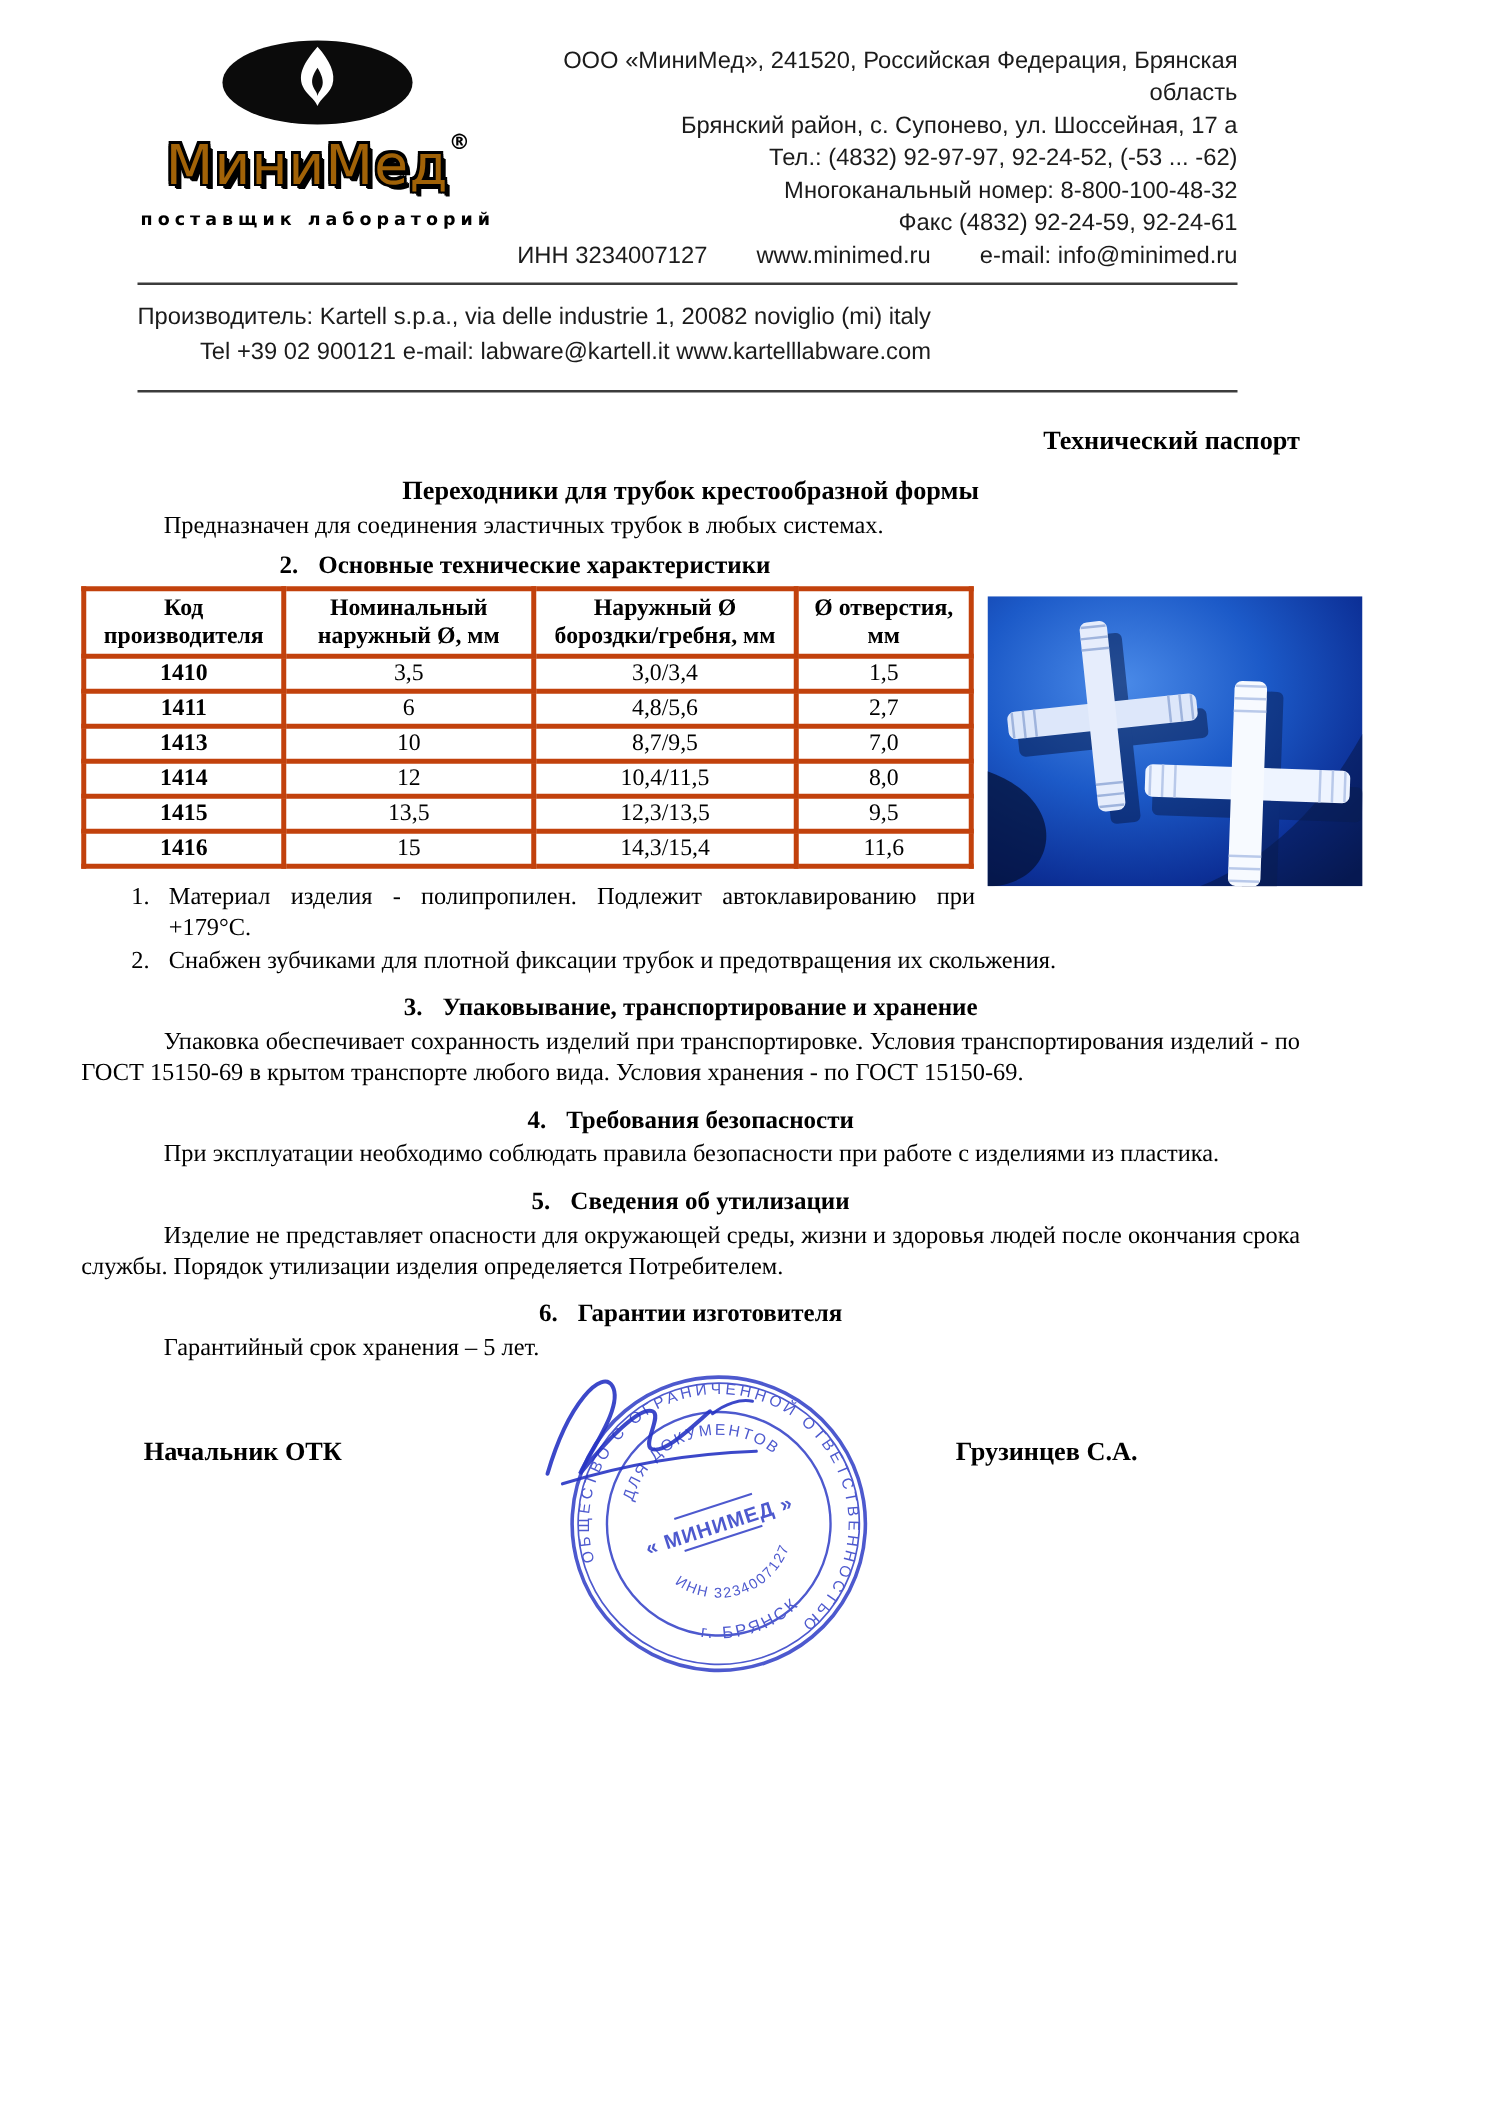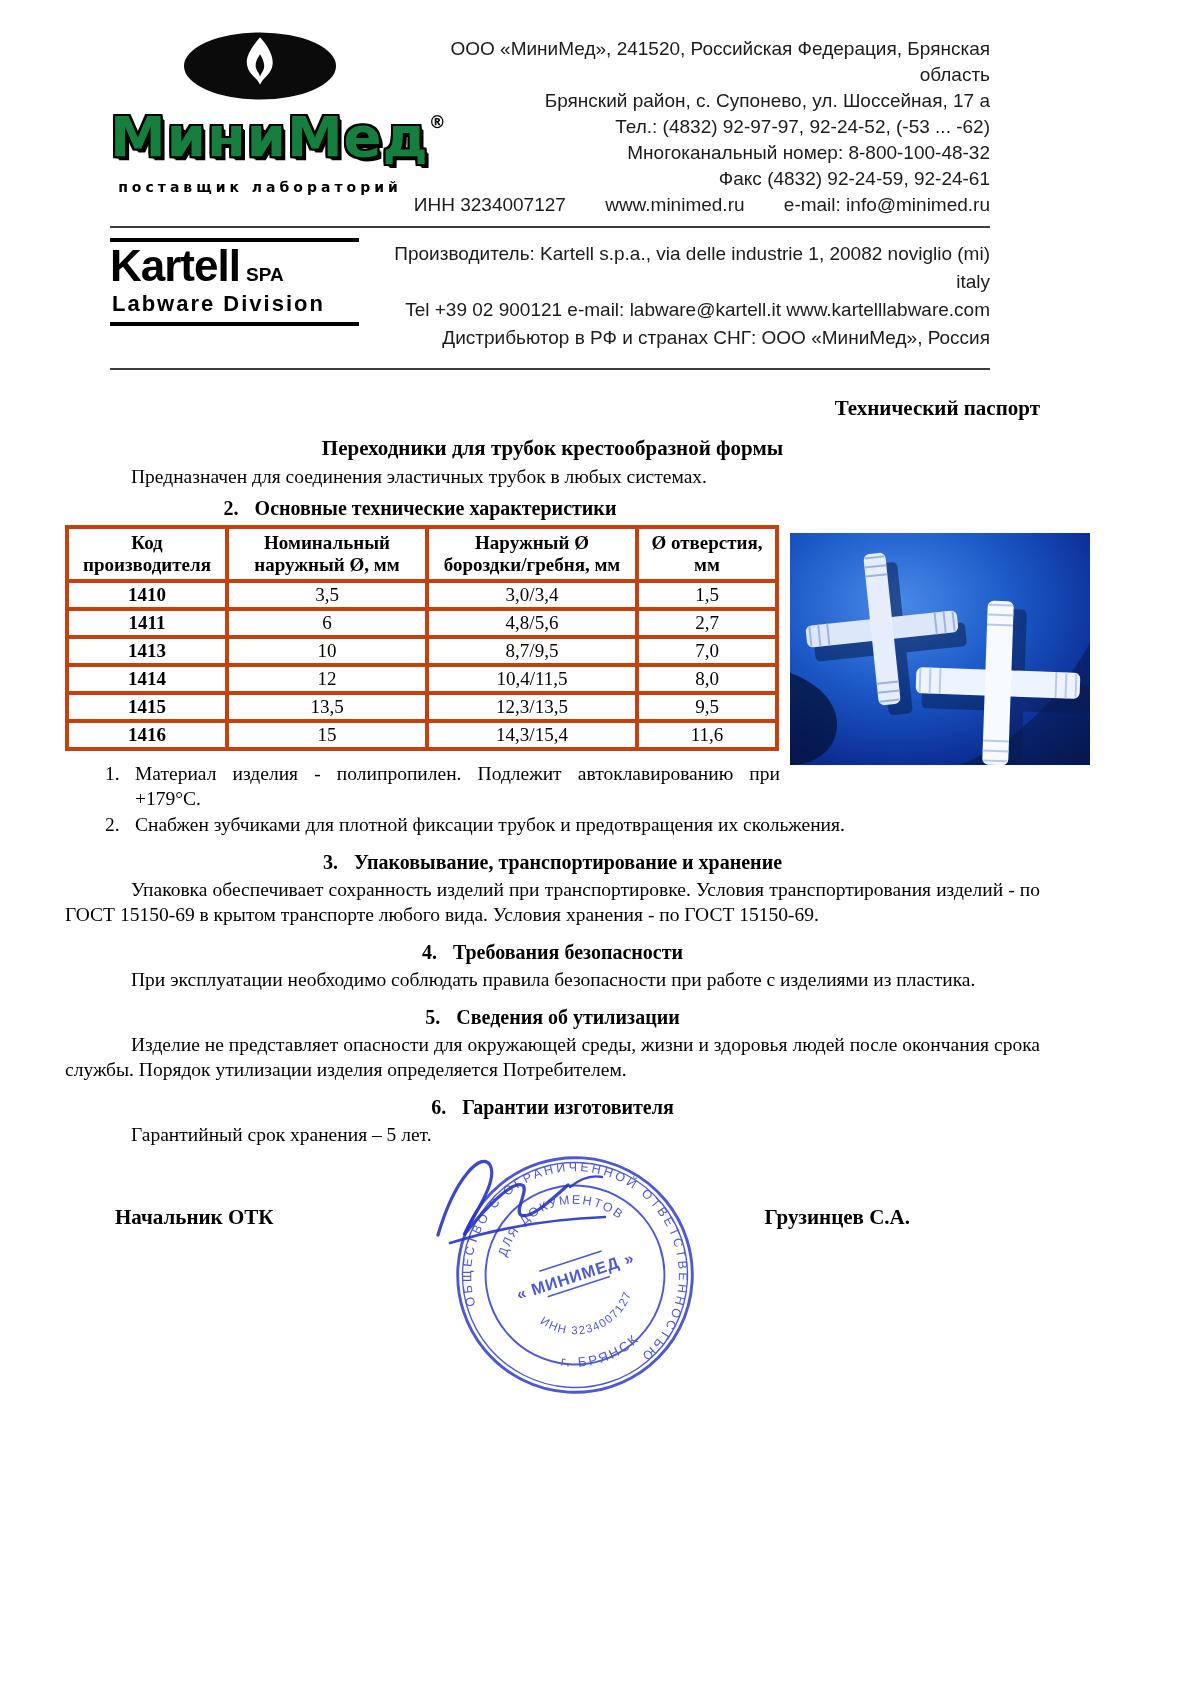--- a/index.html
+++ b/index.html
@@ -8,22 +8,22 @@
     width:1200px; height:1697px; background:#fff; position:relative;
     overflow:hidden; font-family:"Liberation Serif", serif; color:#000;
   }
 
   
   .letterhead { display:flex; justify-content:space-between; padding:30px 210px 0 110px; }
   .logo-col { width:300px; text-align:center; }
   .logo-oval svg { display:block; margin:0 auto; }
   .logo-brand-row { margin-top:2px; white-space:nowrap; }
   .logo-brand {
-    font-family:"DejaVu Sans", sans-serif; font-weight:bold; font-size:56px; letter-spacing:1px;
-    color:#15803d;
+    font-family:"DejaVu Sans", sans-serif; font-weight:normal; font-size:44px; letter-spacing:1px;
+    color:#a16207;
     text-shadow:-2px -2px 0 #000, 0 -2px 0 #000, 2px -2px 0 #000, -2px 0 0 #000,
       2px 0 0 #000, -2px 2px 0 #000, 0 2px 0 #000, 2px 2px 0 #000, 3px 3px 0 #000, 4px 4px 0 #000;
   }
   .logo-reg { font-family:"DejaVu Sans", sans-serif; font-weight:bold; font-size:17px; vertical-align:28px; }
   .logo-tagline { font-family:"DejaVu Sans", sans-serif; font-weight:bold; font-size:14px; letter-spacing:4px; margin-top:10px; }
   .contact-col {
     text-align:right; font-family:"Liberation Sans", sans-serif;
     font-size:19px; line-height:26px; color:#1b1b1b; padding-top:6px;
   }
   .contact-inn-line span { margin-left:34px; }
@@ -98,32 +98,23 @@
         <span style="margin-left:0">ИНН 3234007127</span>
         <span>www.minimed.ru</span>
         <span>e-mail: info@minimed.ru</span>
       </div>
     </div>
   </header>
 
   <div class="rule"></div>
 
   <div class="kartell-row">
-    <div class="kartell-logo">
-      <div class="kbar"></div>
-      <div class="kname">
-        <span>Kartell</span><span class="kspa">SPA</span>
-      </div>
-      <div class="kdivision">Labware  Division</div>
-      <div class="kbar"></div>
-    </div>
     <div class="kartell-info">
       <div>Производитель: Kartell s.p.a., via delle industrie 1, 20082 noviglio (mi) italy</div>
       <div>Tel +39 02 900121  e-mail: labware@kartell.it   www.kartelllabware.com</div>
-      <div>Дистрибьютор в РФ и странах СНГ: ООО «МиниМед», Россия</div>
     </div>
   </div>
 
   <div class="rule"></div>
 
   <div class="main">
 
     <h1 class="doc-title">Технический паспорт</h1>
     <h2 class="doc-subtitle">Переходники для трубок крестообразной формы</h2>
 

